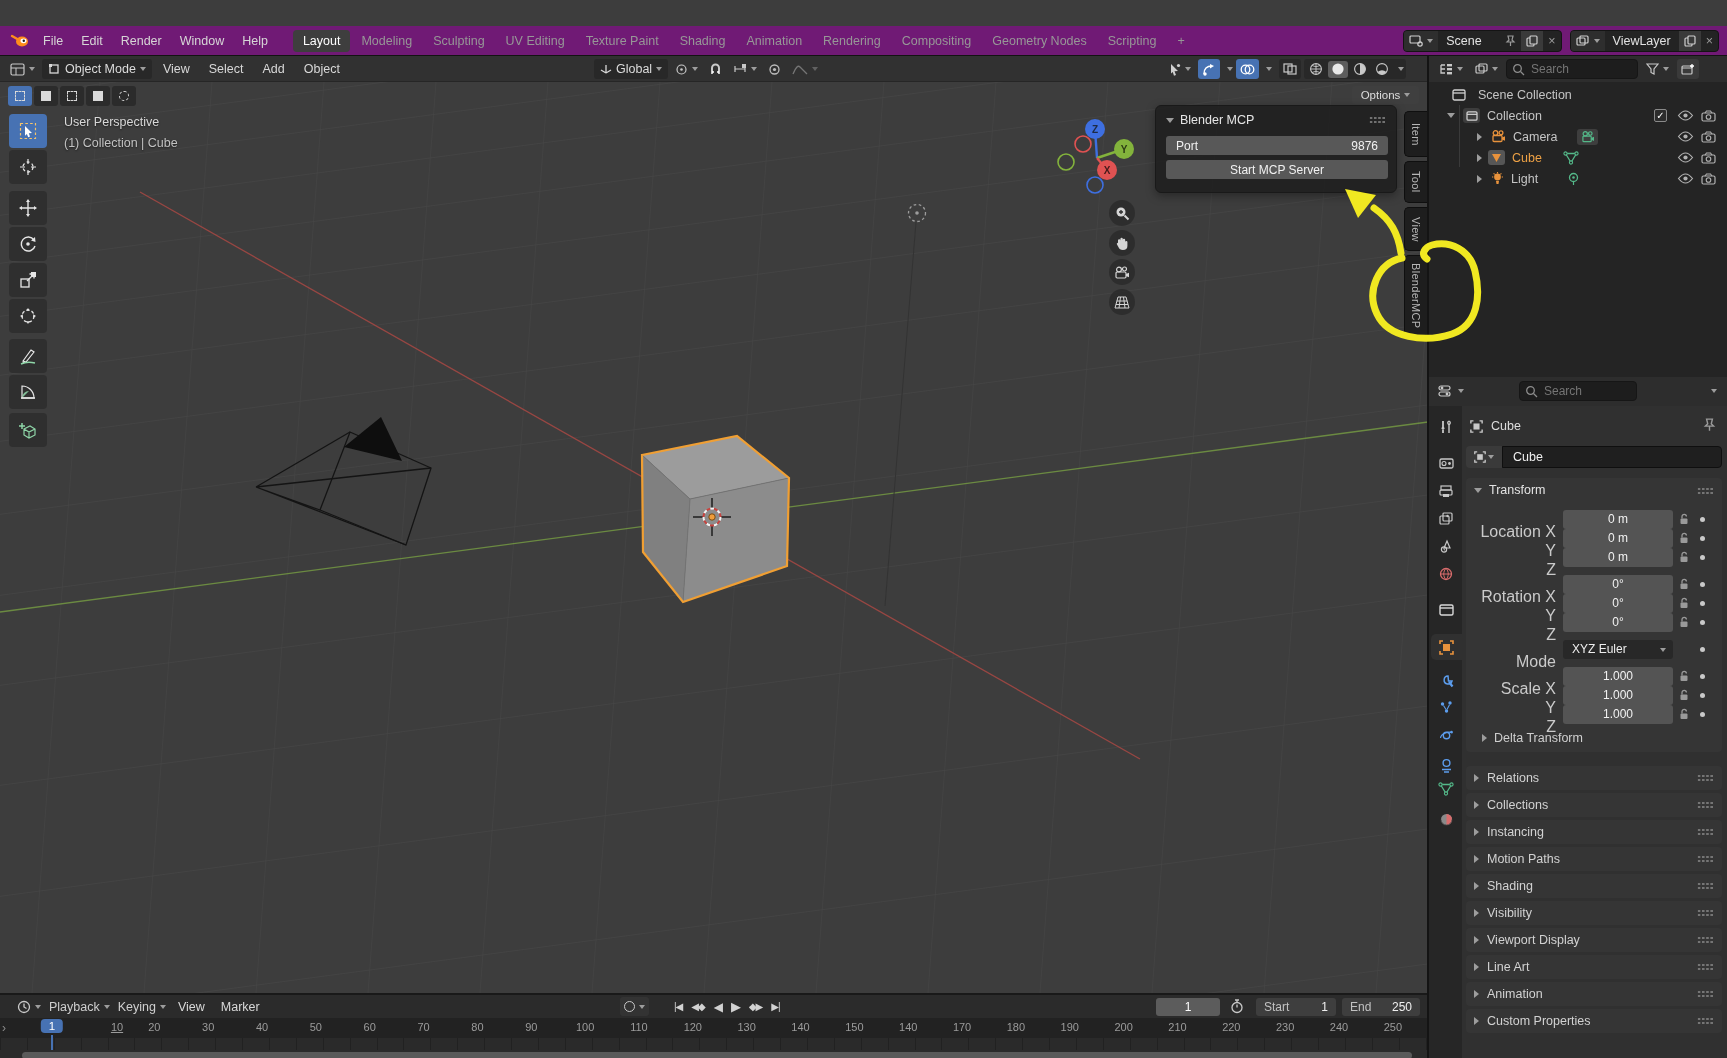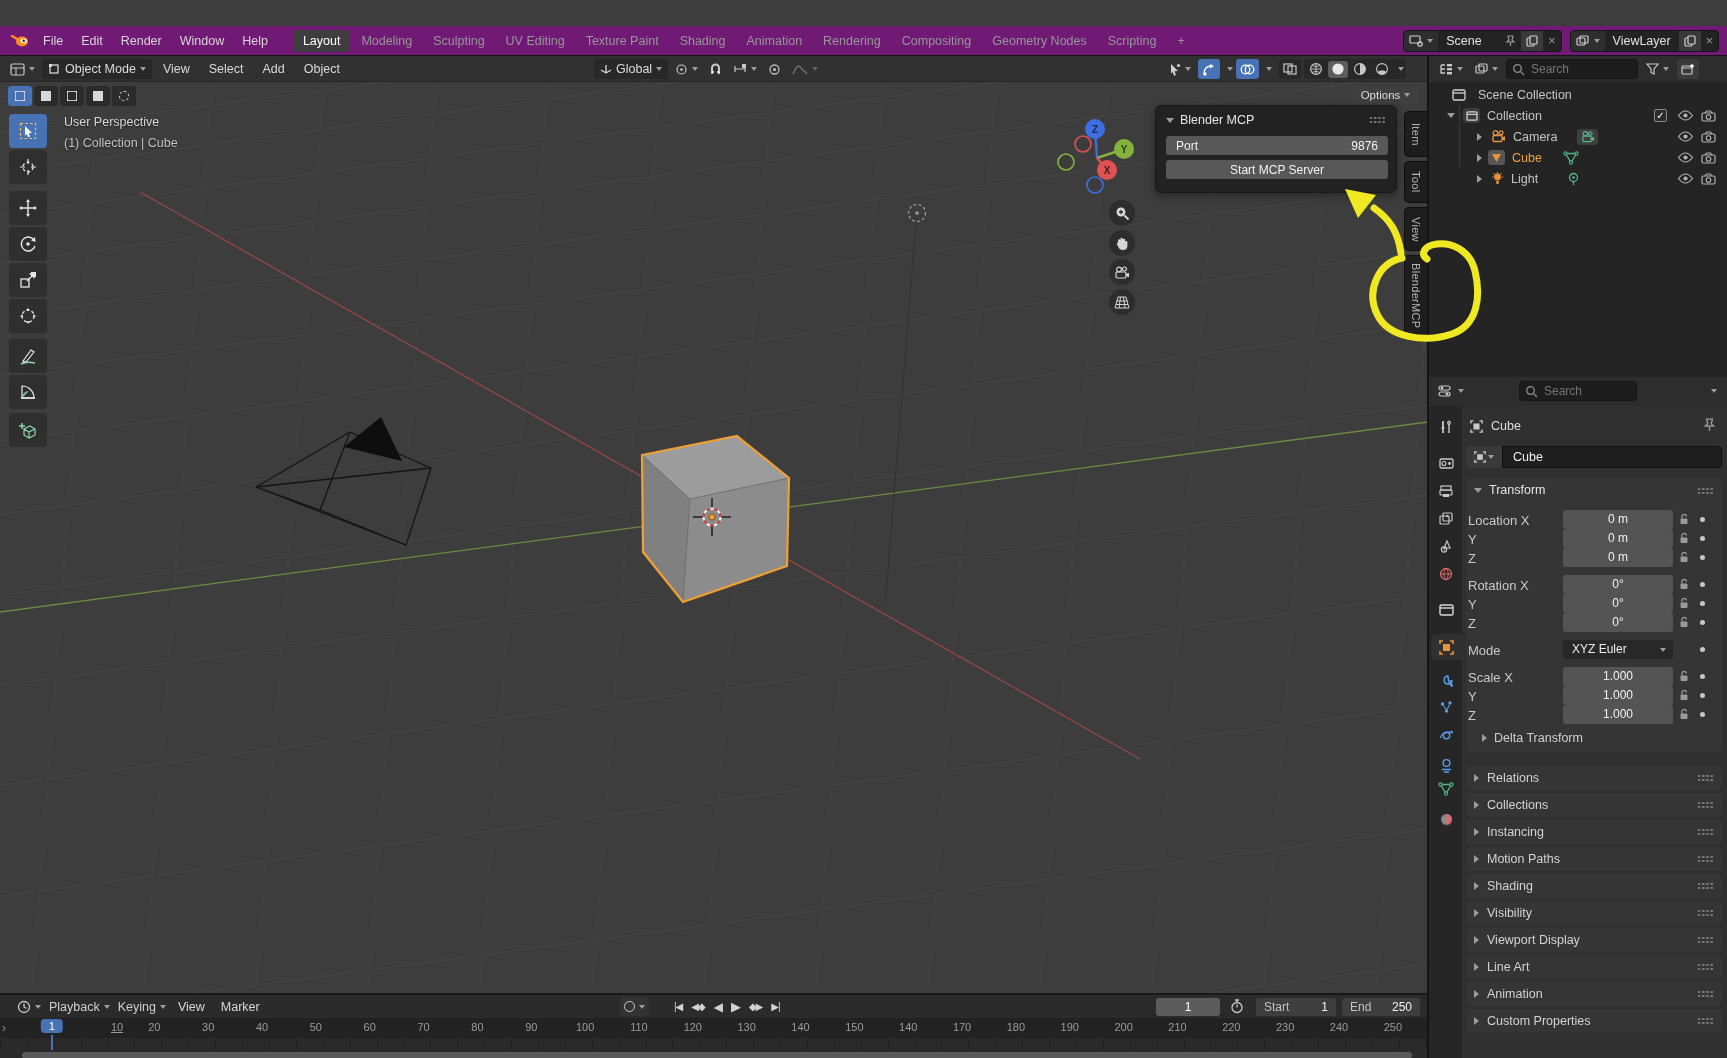--- a/index.html
+++ b/index.html
@@ -68,21 +68,21 @@
   .icon-bg{display:flex;align-items:center;justify-content:center;background:#3d3d3d;border-radius:3px;width:17px;height:15px}
   .icon-bg.sel{background:#565656}
   .search{background:#1d1d1d;border:1px solid #161616;border-radius:4px;height:20px;color:#9a9a9a;font-size:12px;padding:0 6px 0 24px;outline:none;font-family:inherit}
   .props-header{left:1429px;top:377px;width:298px;height:29px;background:#2d2d2d;z-index:6}
   .props-body{left:1429px;top:406px;width:298px;height:652px;background:#303030;z-index:4}
   .props-tabs{left:1429px;top:406px;width:33px;height:652px;background:#262626;z-index:5}
   .ptab{position:absolute;left:3px;width:28px;height:26px;display:flex;align-items:center;justify-content:center}
   .ptab.active{left:2px;width:31px;background:#303030;border-radius:5px 0 0 5px}
   .t-panel{position:absolute;left:1466px;width:256px;background:#353535;border-radius:4px;z-index:6}
   .t-row{position:absolute;left:2px;width:252px;height:19px}
-  .t-label{position:absolute;left:0;width:88px;top:3px;font-size:13px;color:#cacaca}
+  .t-label{position:absolute;left:0;width:88px;top:13px;text-align:right;font-size:16px;color:#cacaca}
   .t-field{position:absolute;left:95px;width:110px;height:19px;background:#545454;border-radius:3px;text-align:center;font-size:12px;color:#f2f2f2;line-height:19px}
   .t-field.drop{background:#282828;text-align:left;padding-left:9px;color:#ededed}
   .adot{position:absolute;left:232px;top:7px;width:5px;height:5px;border-radius:50%;background:#c9c9c9}
   .lockw{position:absolute;left:211px;top:3px}
   .p-row{position:absolute;left:1466px;width:256px;height:24px;background:#353535;border-radius:4px;display:flex;align-items:center;padding:0 8px;gap:8px;color:#d2d2d2;z-index:6}
   .p-row .dots{margin-left:auto}
 
   
   .timeline{left:0;top:993px;width:1428px;height:65px;background:#2b2b2b;border-top:2px solid #191919;z-index:6}
   .tl-header{position:absolute;left:8px;top:0;width:1428px;height:23px;display:flex;align-items:center}

